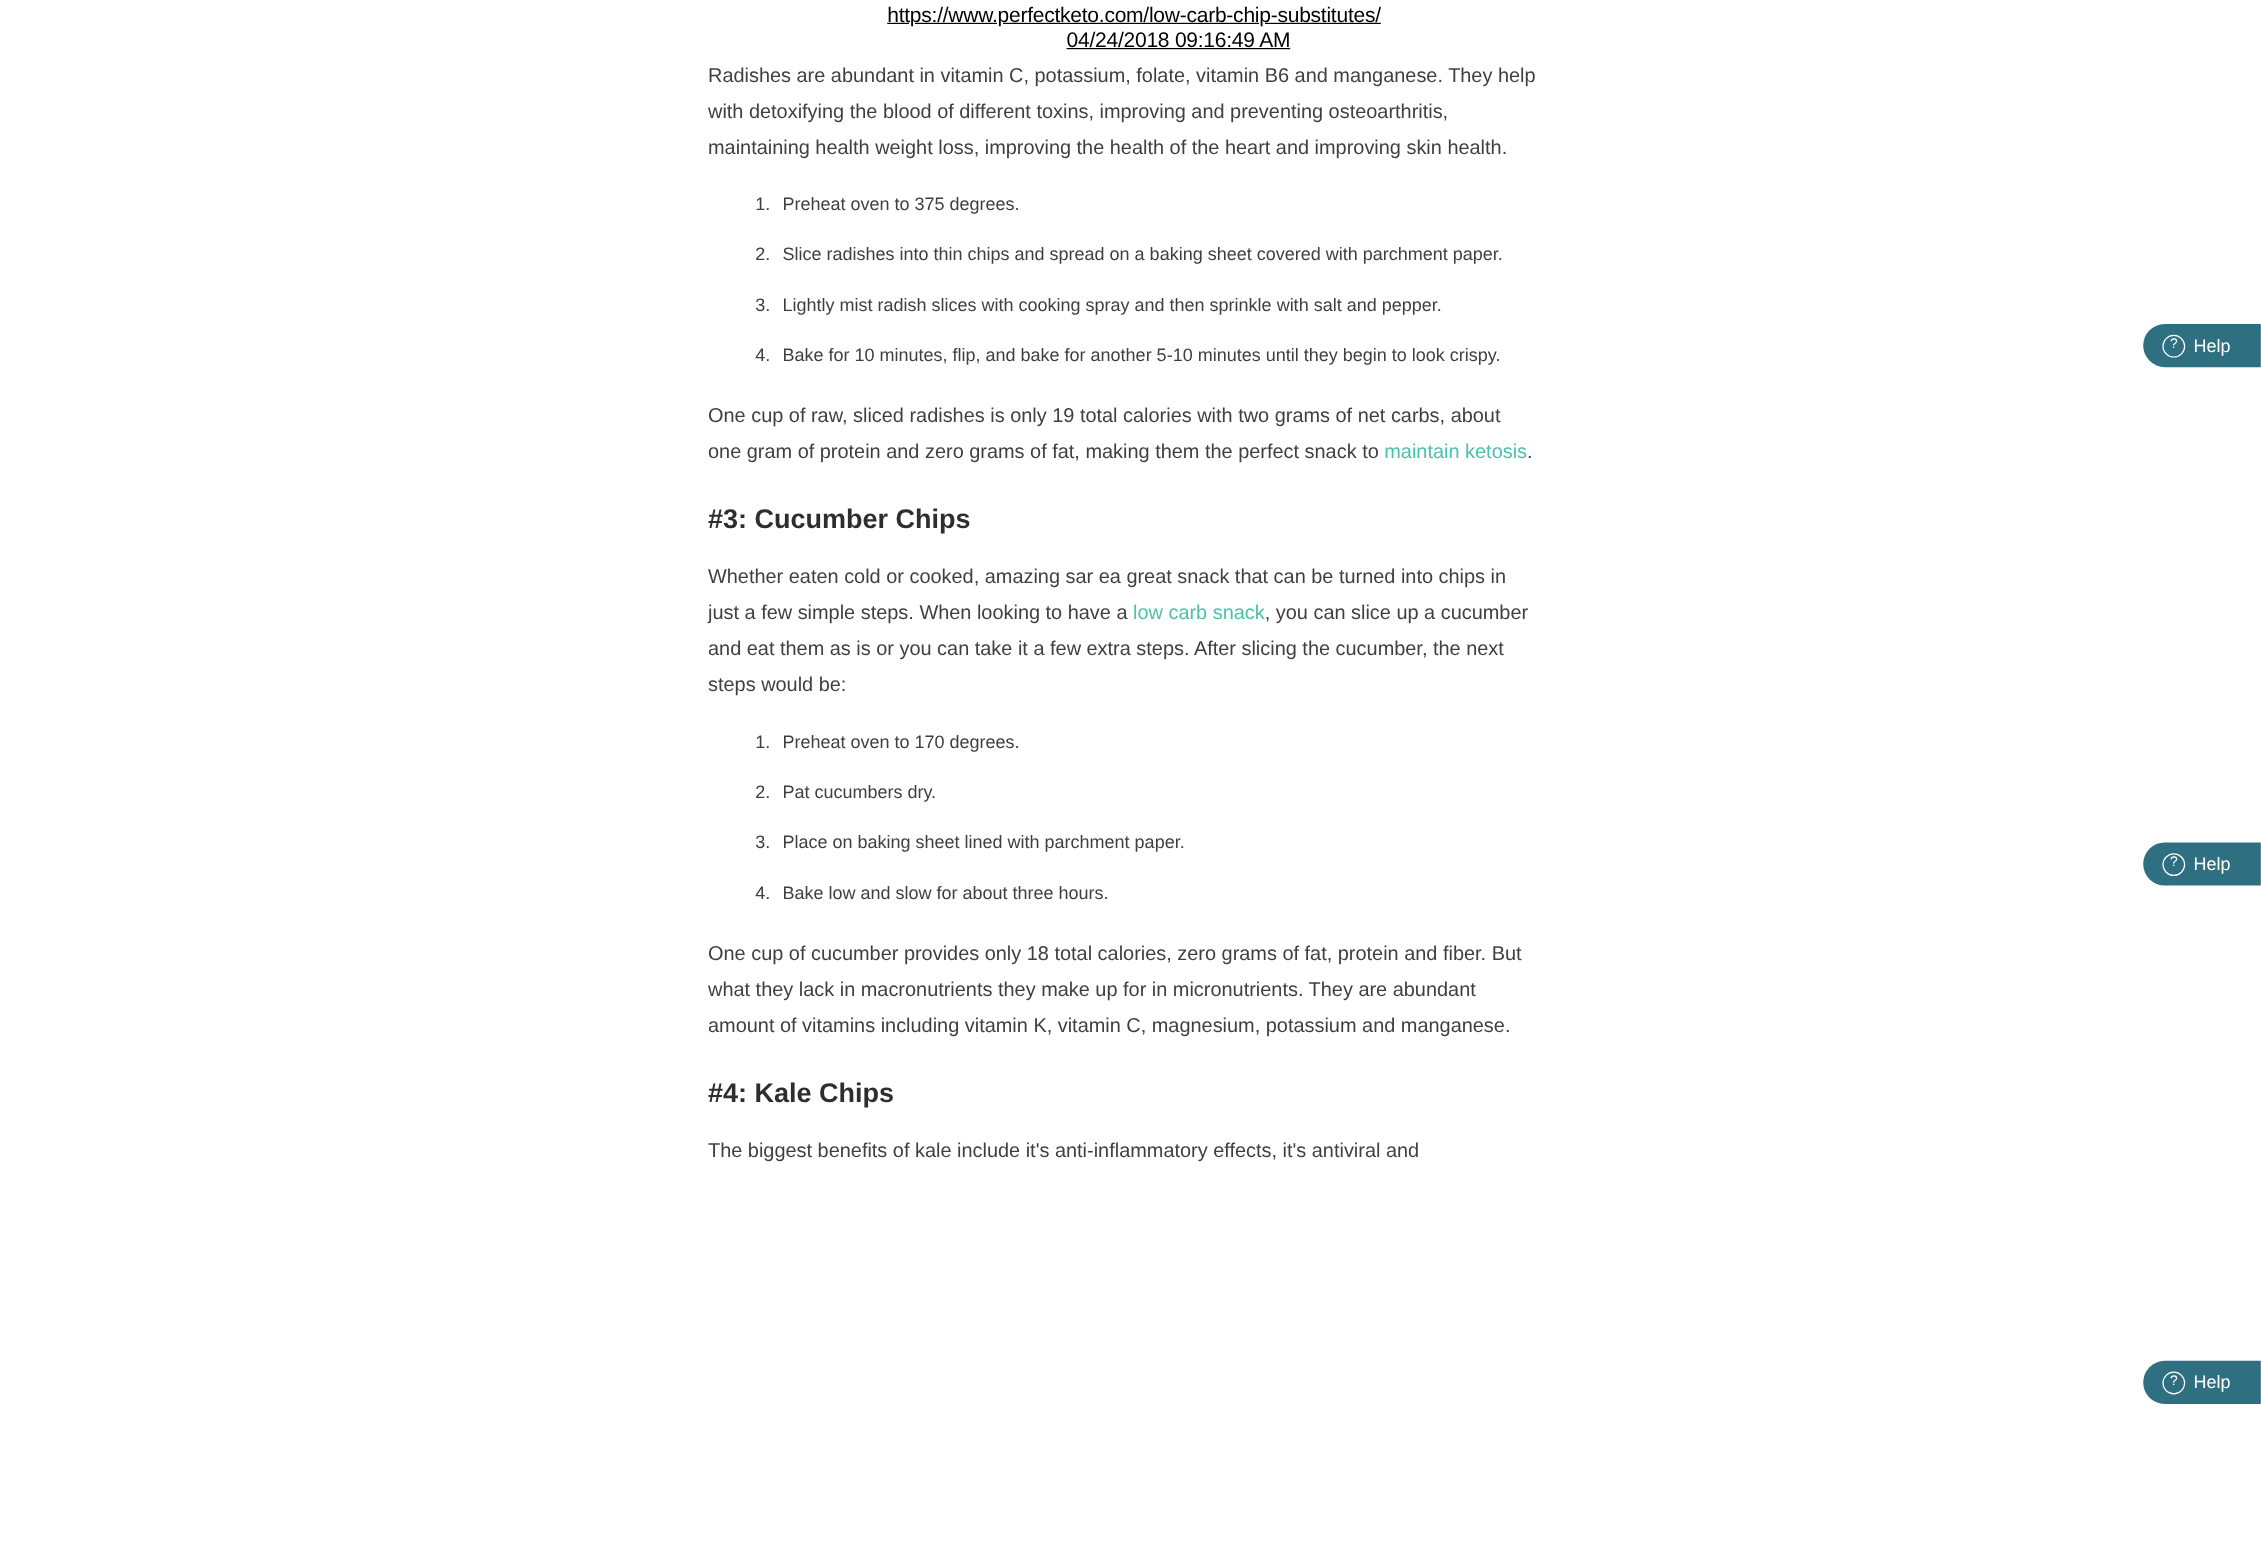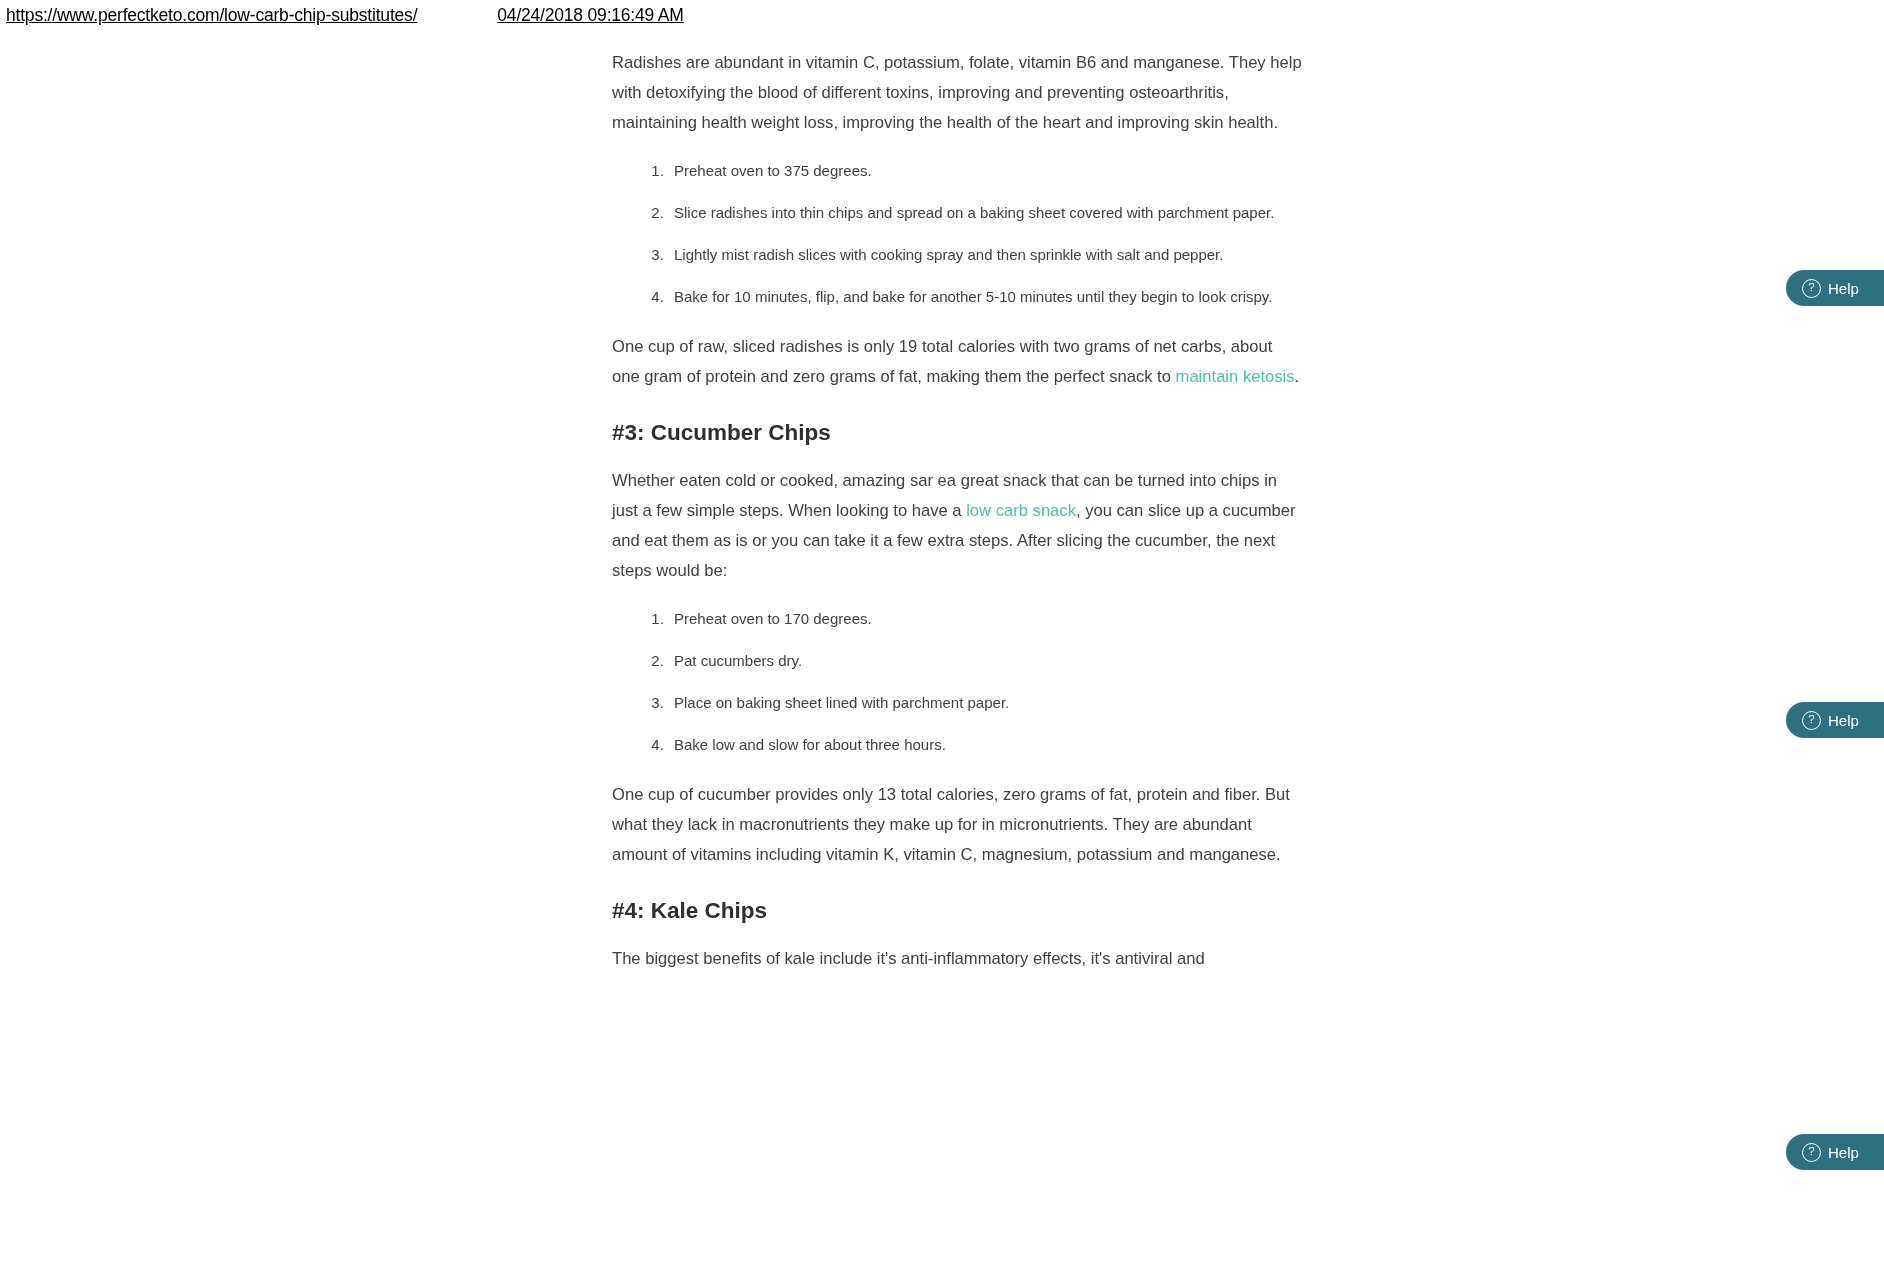--- a/index.html
+++ b/index.html
@@ -16,43 +16,44 @@
   }
 
   
   .print-header {
     position: absolute;
     top: 0;
     left: 0;
     width: 1884px;
     height: 26px;
     display: flex;
-    align-items: flex-end;
+    align-items: center;
     font-size: 17.5px;
     color: #000;
     padding-top: 2px;
     box-sizing: border-box;
+    flex-direction: column;
   }
   .print-header .url {
     margin-left: 6px;
     text-decoration: underline;
     white-space: nowrap;
     letter-spacing: -0.2px;
   }
   .print-header .stamp {
     margin-left: 80px;
     text-decoration: underline;
     white-space: nowrap;
     letter-spacing: -0.2px;
   }
 
   
   .article {
     position: absolute;
-    left: 612px;
+    left: 590px;
     top: 48px;
     width: 690px;
   }
   .article p {
     margin: 0 0 18px 0;
     font-size: 16.6px;
     line-height: 30px;
     color: #3f3f3f;
   }
   .article h2 {
@@ -145,21 +146,21 @@
     <span>Whether eaten cold or cooked, amazing sar ea great snack that can be turned into chips in just a few simple steps. When looking to have a </span><a href="#">low carb snack</a><span>, you can slice up a cucumber and eat them as is or you can take it a few extra steps. After slicing the cucumber, the next steps would be:</span>
   </p>
 
   <ol class="gap-a">
     <li>Preheat oven to 170 degrees.</li>
     <li>Pat cucumbers dry.</li>
     <li>Place on baking sheet lined with parchment paper.</li>
     <li>Bake low and slow for about three hours.</li>
   </ol>
 
-  <p class="gap-b">One cup of cucumber provides only 13 total calories, zero grams of fat, protein and fiber. But what they lack in macronutrients they make up for in micronutrients. They are abundant amount of vitamins including vitamin K, vitamin C, magnesium, potassium and manganese.</p>
+  <p class="gap-b">One cup of cucumber provides only 18 total calories, zero grams of fat, protein and fiber. But what they lack in macronutrients they make up for in micronutrients. They are abundant amount of vitamins including vitamin K, vitamin C, magnesium, potassium and manganese.</p>
 
   <h2>#4: Kale Chips</h2>
 
 
   <p>The biggest benefits of kale include it's anti-inflammatory effects, it's antiviral and</p>
 
 </div>
 
 <div class="help-tab" id="help-1">
   <span class="q">?</span>

